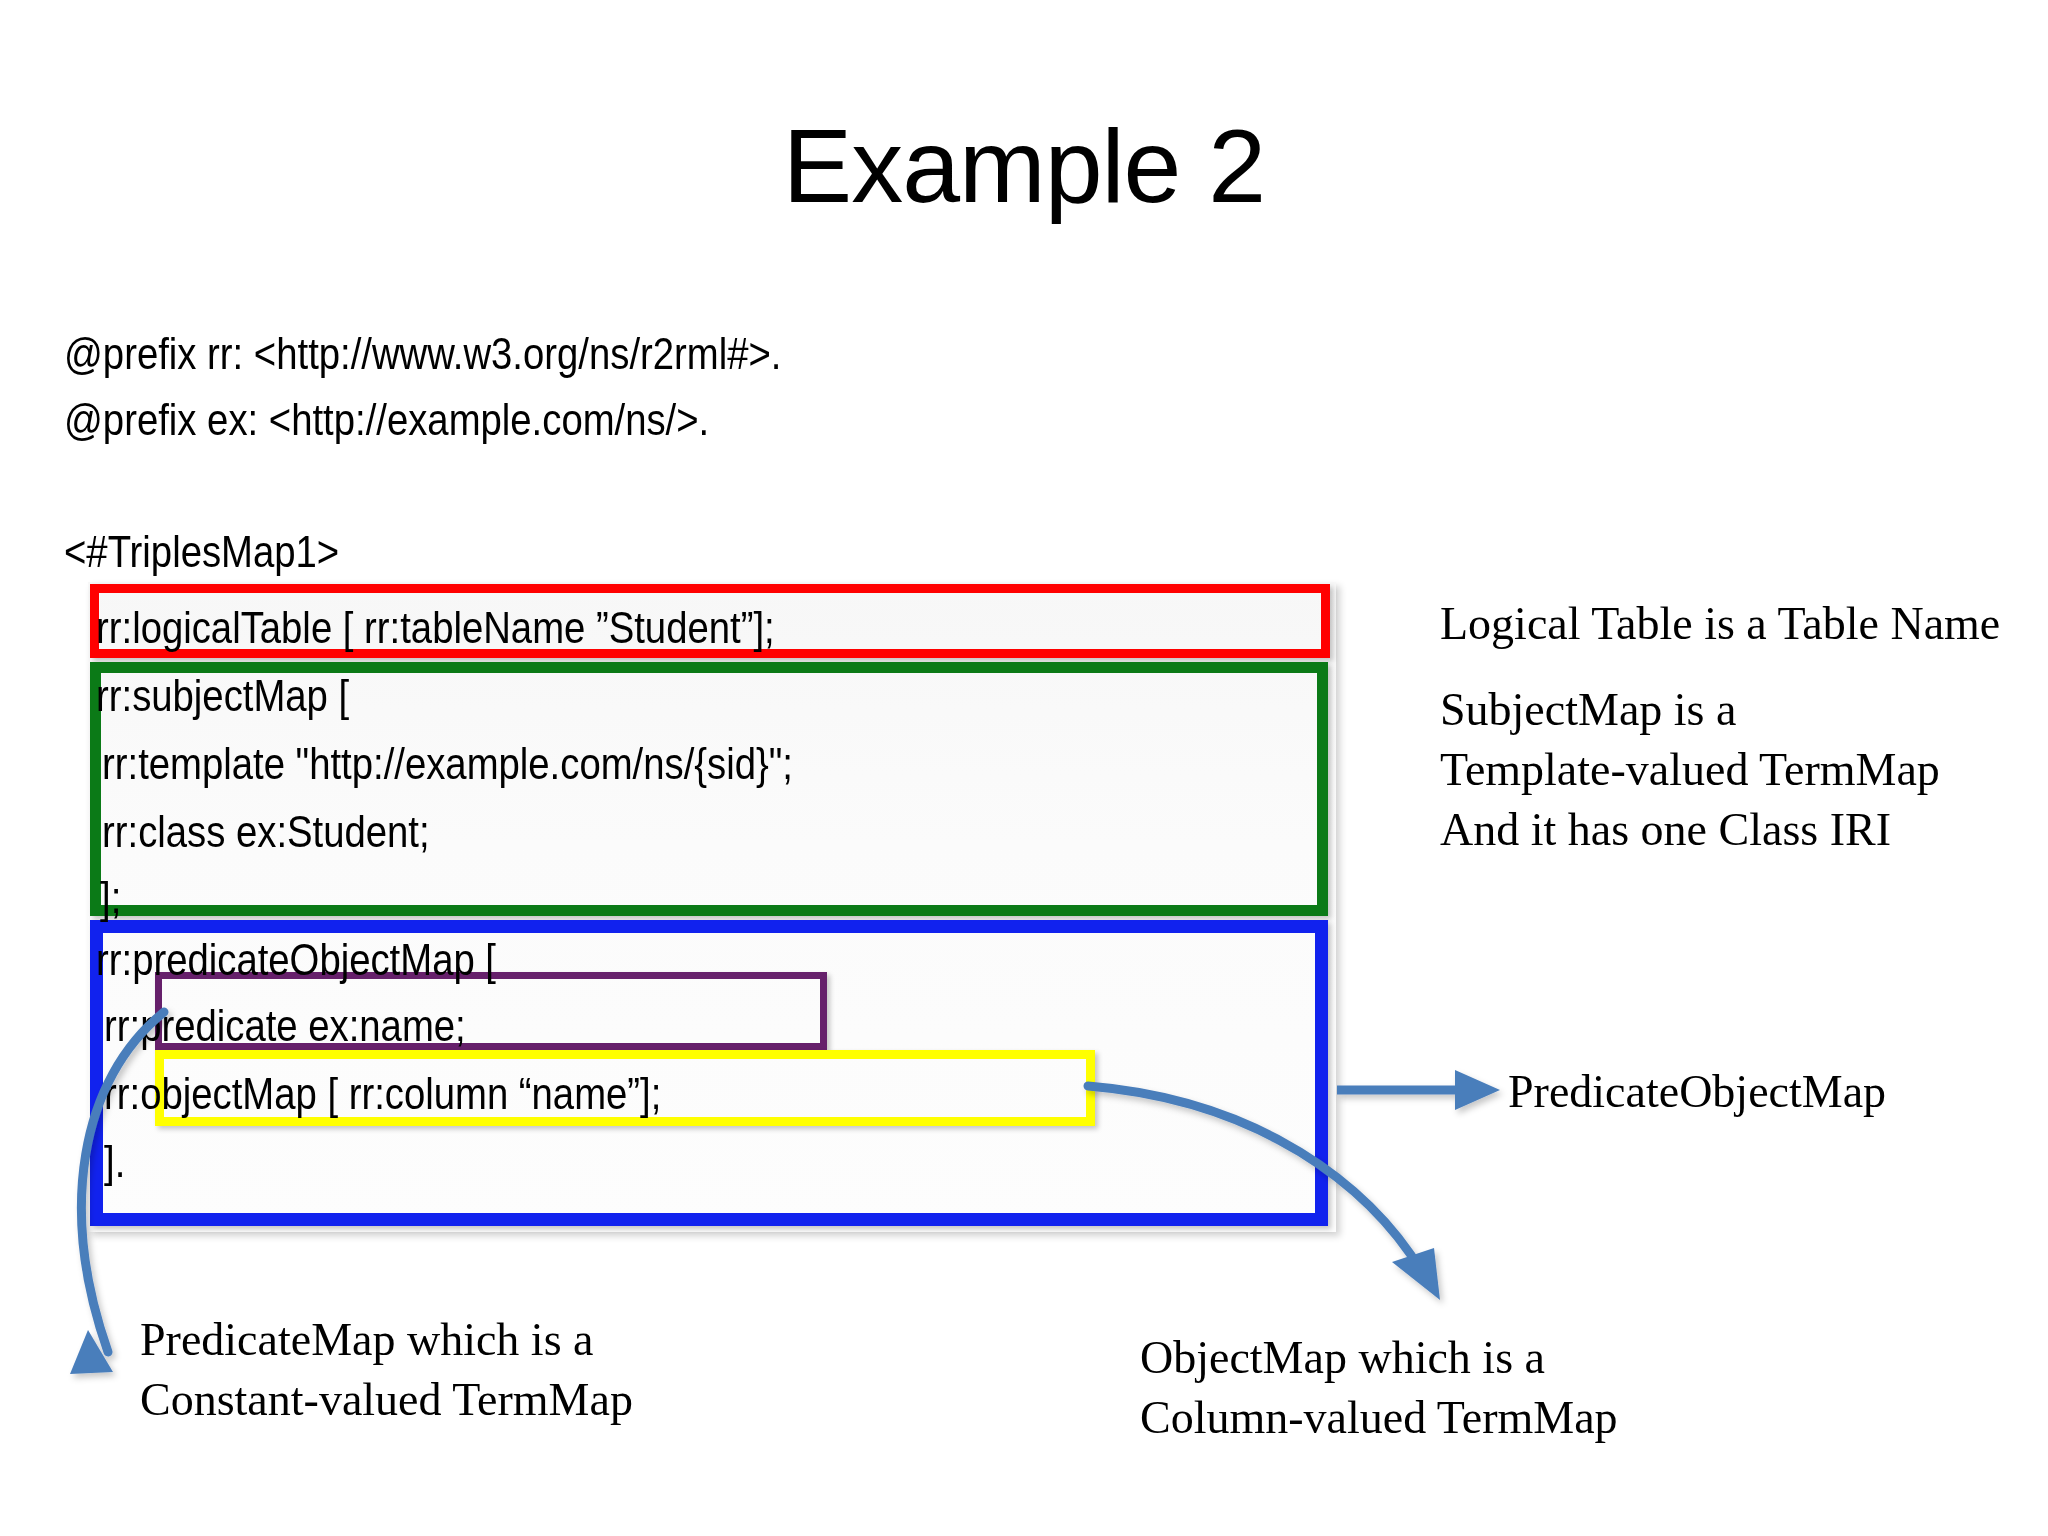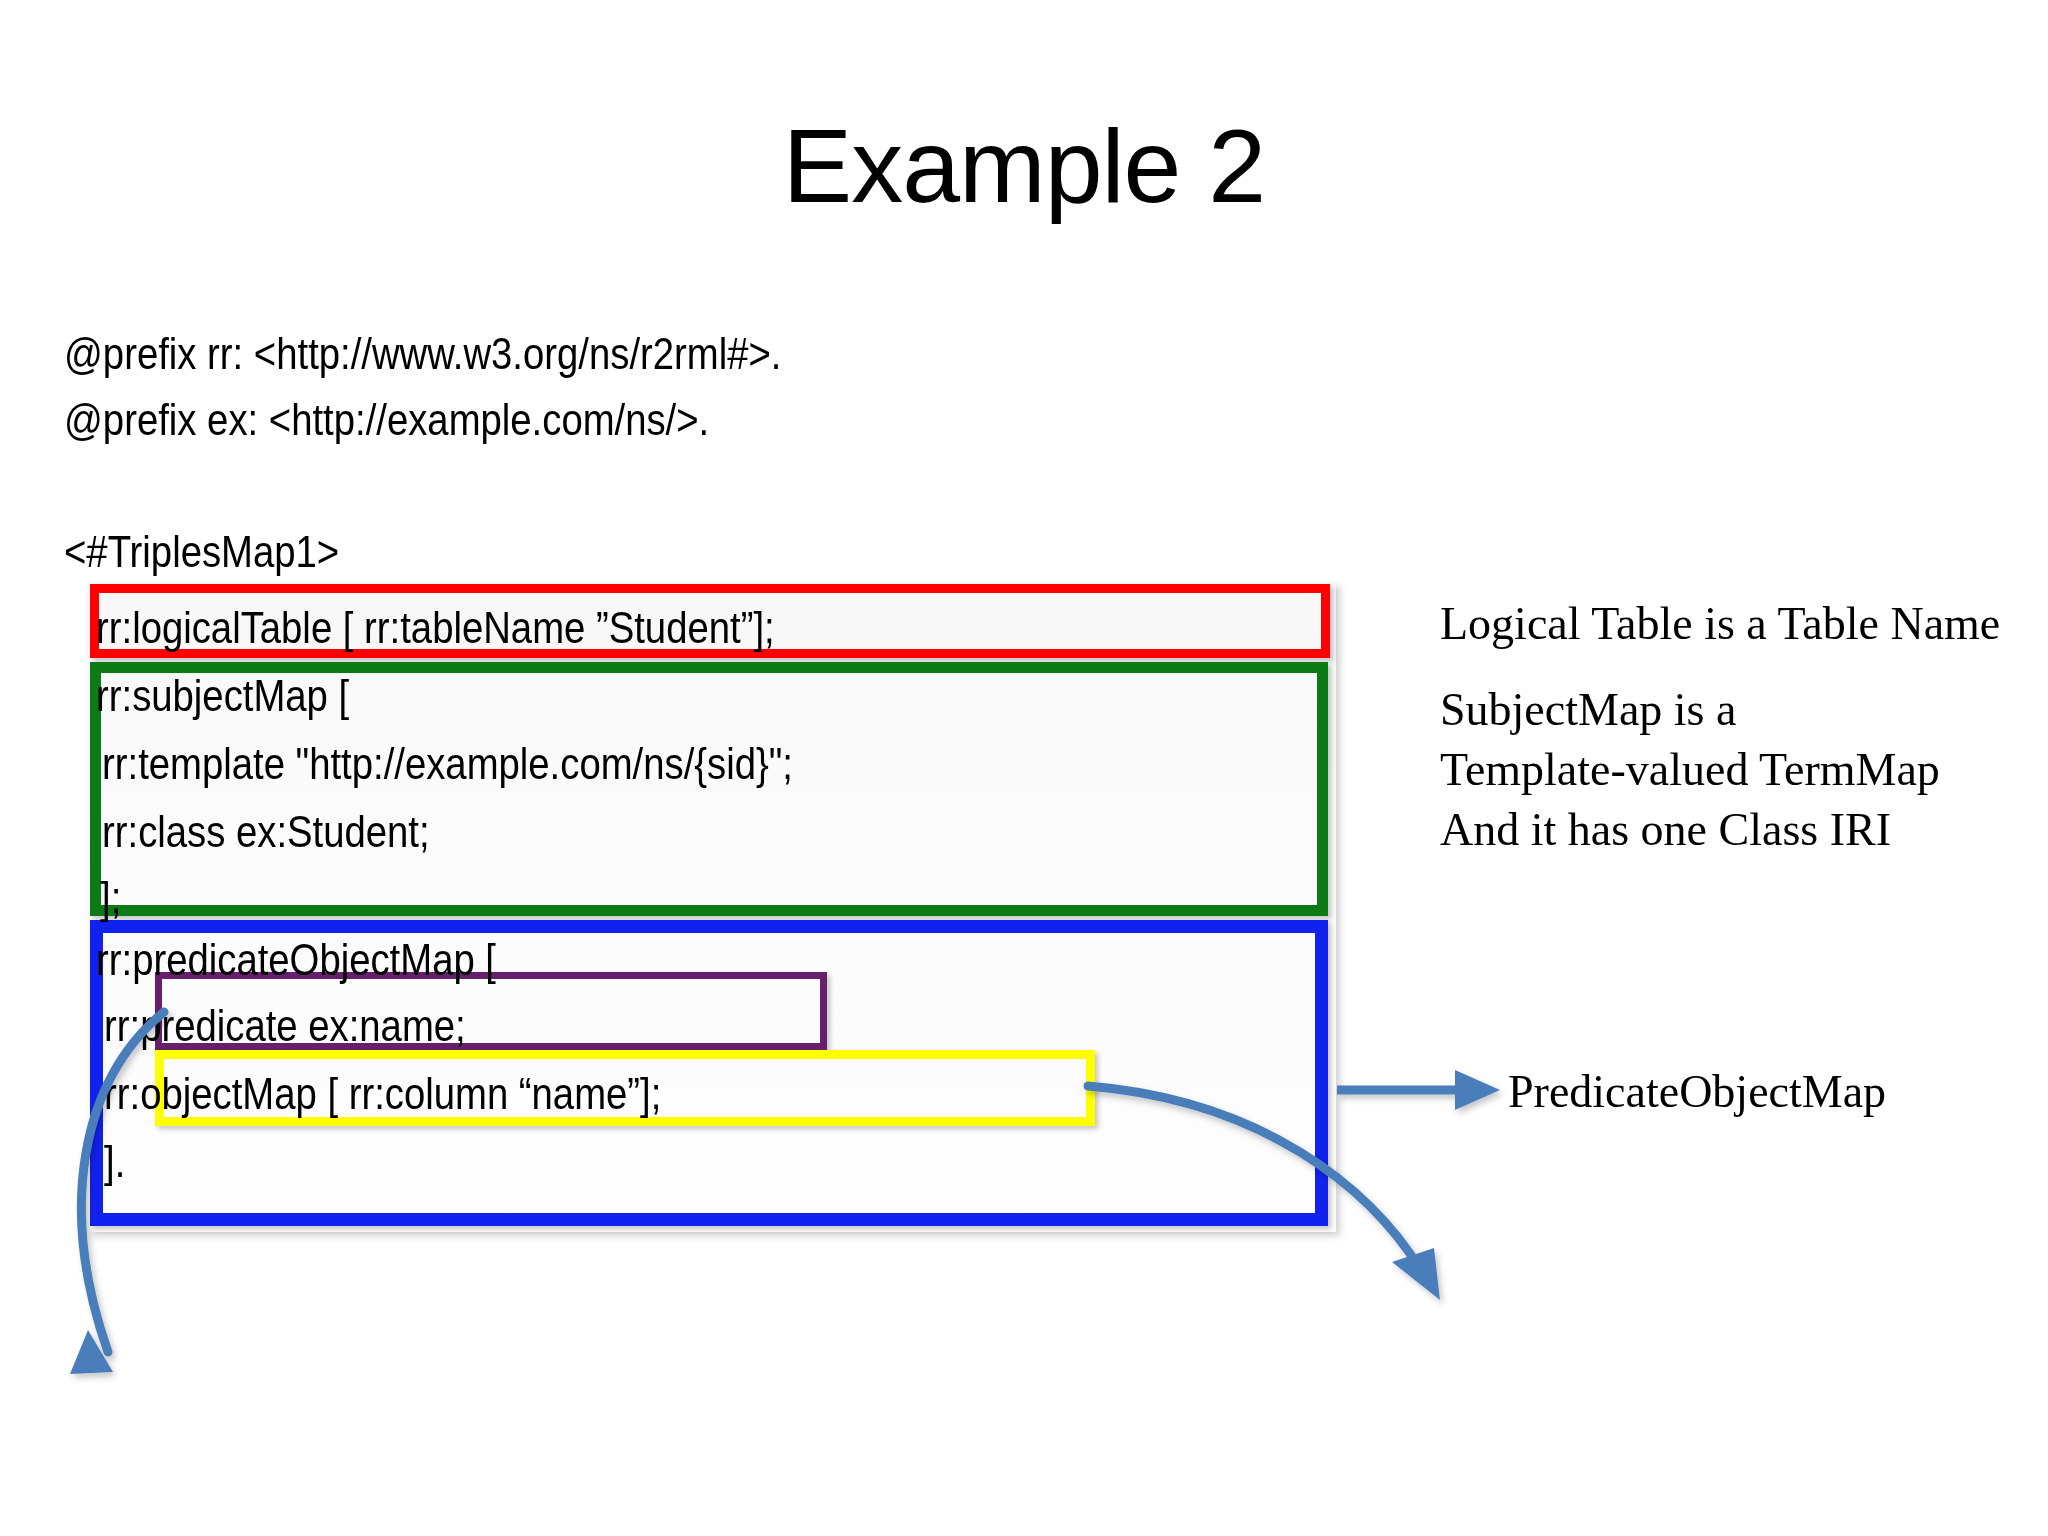--- a/index.html
+++ b/index.html
@@ -152,21 +152,25 @@
   <div class="code-line" style="left:104px; top:1140px;">].</div>
 
   <div class="note" id="note-logical-table">Logical Table is a Table Name</div>
 
   <div class="note" id="note-pom">PredicateObjectMap</div>
 
   <div class="note" id="note-subject-map">SubjectMap is a
 Template-valued TermMap
 And it has one Class IRI</div>
 
+  <div class="note" id="note-predicate-map">PredicateMap which is a
+Constant-valued TermMap</div>
 
+  <div class="note" id="note-object-map">ObjectMap which is a
+Column-valued TermMap</div>
 
   <svg id="arrows" viewBox="0 0 2048 1536">
     <defs>
       <filter id="softshadow" x="-40%" y="-40%" width="200%" height="200%">
         <feDropShadow dx="3" dy="4" stdDeviation="3" flood-color="#000000" flood-opacity="0.22"></feDropShadow>
       </filter>
     </defs>
 
     <g filter="url(#softshadow)">
       <path d="M 1337 1090 L 1462 1090" stroke="#4A7EBB" stroke-width="9" fill="none" stroke-linecap="butt"></path>

